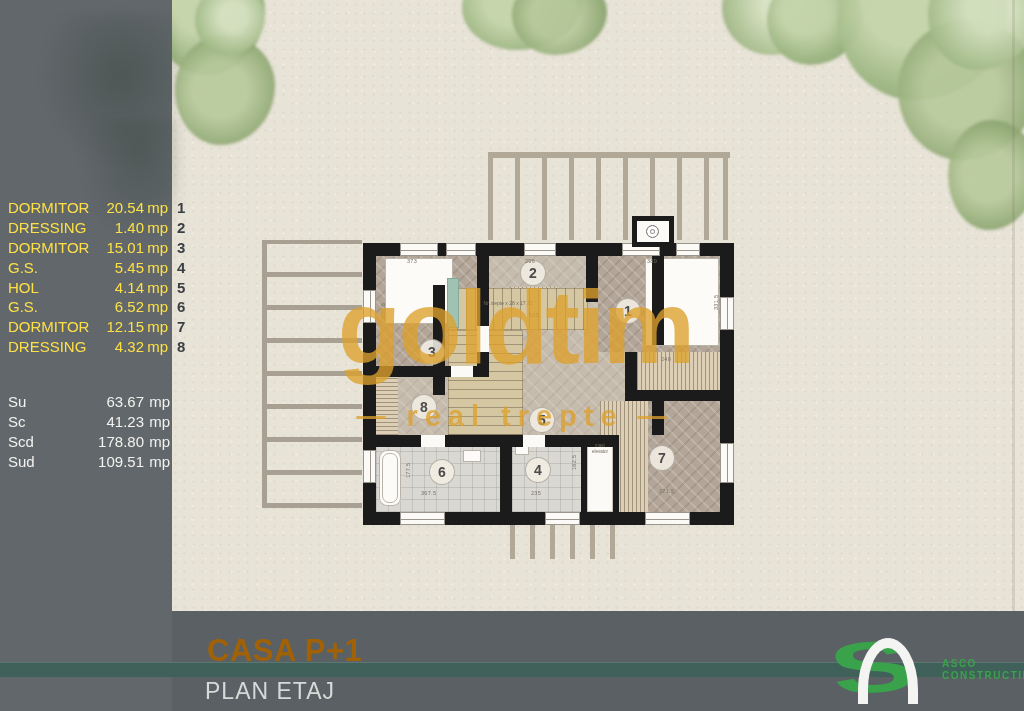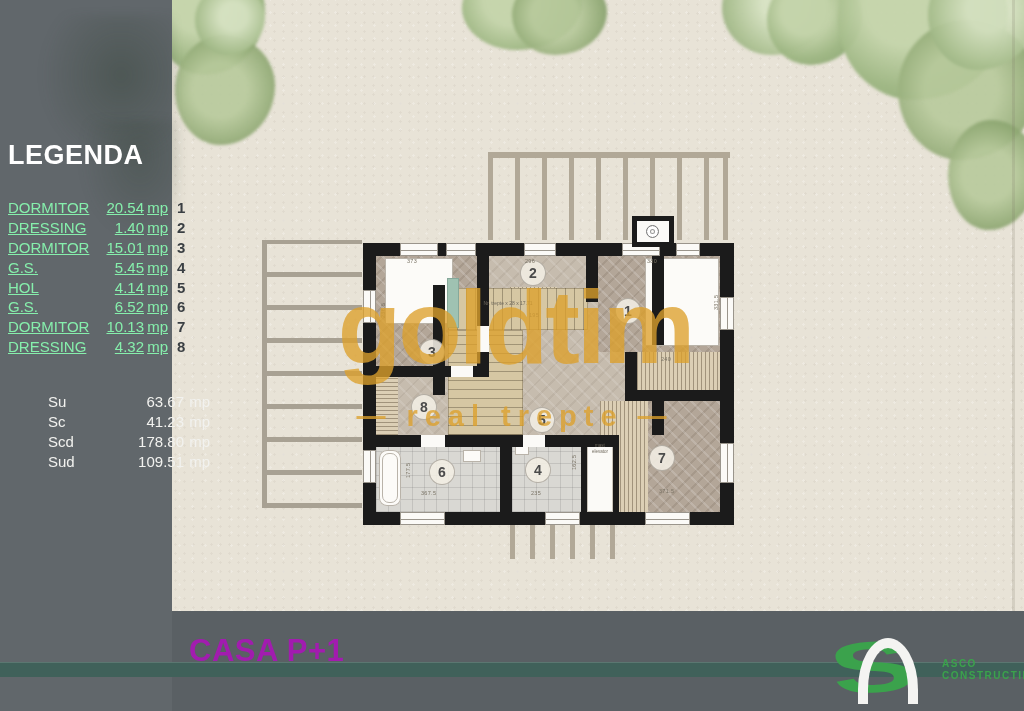--- a/index.html
+++ b/index.html
@@ -94,37 +94,37 @@
   .wm-tag .dash { margin:0 14px; }
 
   
   #sidebar { position:absolute; left:0; top:0; width:172px; height:711px; background:#61676b; z-index:20; }
   #sidebar .shadow1 { position:absolute; left:40px; top:15px; width:135px; height:150px;
     background:radial-gradient(ellipse at 60% 40%, rgba(42,58,44,.35), transparent 70%); filter:blur(4px); }
   #sidebar .shadow2 { position:absolute; left:80px; top:120px; width:100px; height:120px;
     background:radial-gradient(ellipse at 60% 30%, rgba(42,58,44,.28), transparent 70%); filter:blur(4px); }
   .legend-title { position:absolute; left:8px; top:140px; font-size:27px; font-weight:bold; color:#fff; letter-spacing:.5px; }
   .lrows { position:absolute; left:8px; top:198px; width:160px; }
-  .lrow { display:flex; height:19.9px; line-height:19.9px; font-size:15px; color:#86efac;text-decoration:underline; }
+  .lrow { display:flex; height:19.9px; line-height:19.9px; font-size:15px; color:#fde047; }
   .ll { flex:1; }
   .lv { min-width:50px; text-align:right; }
   .lu { width:24px; text-align:right; }
   .lnums { position:absolute; left:177px; top:198px; width:16px; z-index:21; }
   .lnum { height:19.9px; line-height:19.9px; font-size:15px; font-weight:bold; color:#3a3f43; }
-  .trows { position:absolute; left:8px; top:392px; width:162px;margin-left:40px; }
+  .trows { position:absolute; left:8px; top:392px; width:162px; }
   .trow { display:flex; height:19.9px; line-height:19.9px; font-size:15px; color:#f2f2ef; }
   .tl { width:40px; }
   .tv { flex:1; text-align:right; }
   .tu { width:26px; text-align:right; }
 
   
   #footer { position:absolute; left:172px; top:611px; width:852px; height:100px; background:#5a6064; z-index:20; }
   .stripe { position:absolute; left:0; top:662px; width:1024px; height:15px; background:#40615a;
     border-top:1px solid rgba(255,255,255,.14); z-index:22; }
-  .casa { position:absolute; left:189px; top:633px; font-size:31px; font-weight:bold; color:#a21caf; z-index:23; letter-spacing:.5px; }
+  .casa { position:absolute; left:207px; top:633px; font-size:31px; font-weight:bold; color:#a16207; z-index:23; letter-spacing:.5px; }
   .petaj { position:absolute; left:205px; top:678px; font-size:23px; color:#d6dad9; z-index:23; letter-spacing:1px; }
 
   
   .logo { position:absolute; left:830px; top:630px; width:190px; height:80px; z-index:23; }
   .logo-s { position:absolute; left:18px; top:-4px; font-size:72px; font-weight:bold; color:#3ba24c;
     transform:scaleX(1.75) rotate(-7deg); transform-origin:center; }
   .logo-a { position:absolute; left:28px; top:8px; width:60px; height:66px;
     border:10px solid #f4f4f2; border-bottom:none; border-radius:50% 50% 0 0/78% 78% 0 0; }
   .logo-text { position:absolute; left:112px; top:28px; color:#3ba24c; font-weight:bold;
     font-size:10px; letter-spacing:1.5px; line-height:12px; }
@@ -257,21 +257,20 @@
   </div>
 
   <div class="wm-word">goldtim</div>
   <div class="wm-tag">
     <span class="dash">—</span><span>real trepte</span><span class="dash">—</span>
   </div>
 
   <div id="sidebar">
     <div class="shadow1"></div>
     <div class="shadow2"></div>
-    <div class="legend-title">LEGENDA</div>
     <div class="lrows">
       <div class="lrow">
           <span class="ll">DORMITOR</span>
           <span class="lv">20.54</span>
           <span class="lu">mp</span>
         </div>
       <div class="lrow">
           <span class="ll">DRESSING</span>
           <span class="lv">1.40</span>
           <span class="lu">mp</span>
@@ -291,21 +290,21 @@
           <span class="lv">4.14</span>
           <span class="lu">mp</span>
         </div>
       <div class="lrow">
           <span class="ll">G.S.</span>
           <span class="lv">6.52</span>
           <span class="lu">mp</span>
         </div>
       <div class="lrow">
           <span class="ll">DORMITOR</span>
-          <span class="lv">10.13</span>
+          <span class="lv">12.15</span>
           <span class="lu">mp</span>
         </div>
       <div class="lrow">
           <span class="ll">DRESSING</span>
           <span class="lv">4.32</span>
           <span class="lu">mp</span>
         </div>
     </div>
     <div class="trows">
       <div class="trow">
@@ -338,20 +337,21 @@
     <div class="lnum">4</div>
     <div class="lnum">5</div>
     <div class="lnum">6</div>
     <div class="lnum">7</div>
     <div class="lnum">8</div>
   </div>
 
   <div id="footer"></div>
   <div class="stripe"></div>
   <div class="casa">CASA P+1</div>
+  <div class="petaj">PLAN ETAJ</div>
   <div class="logo">
     <div class="logo-s">S</div>
     <div class="logo-a"></div>
     <div class="logo-text">
       <div>ASCO</div>
       <div>CONSTRUCTII</div>
     </div>
   </div>
 </div>
 

